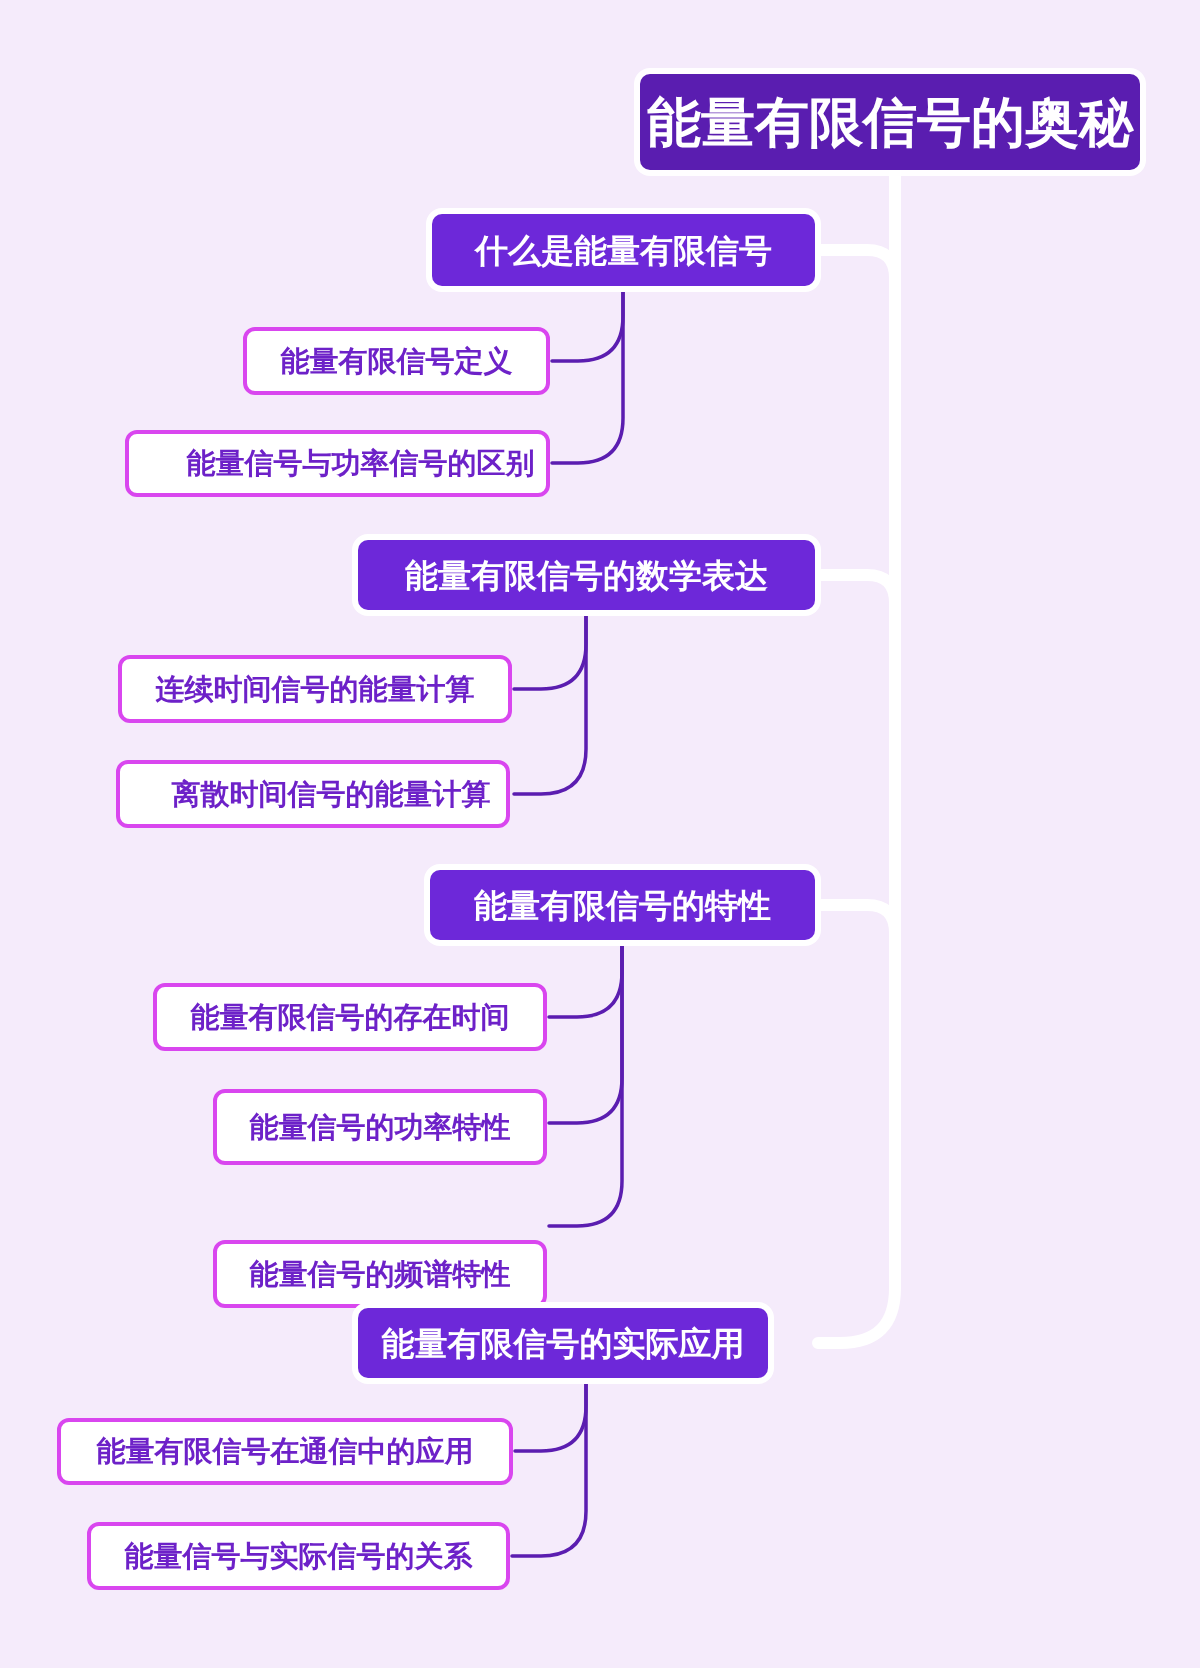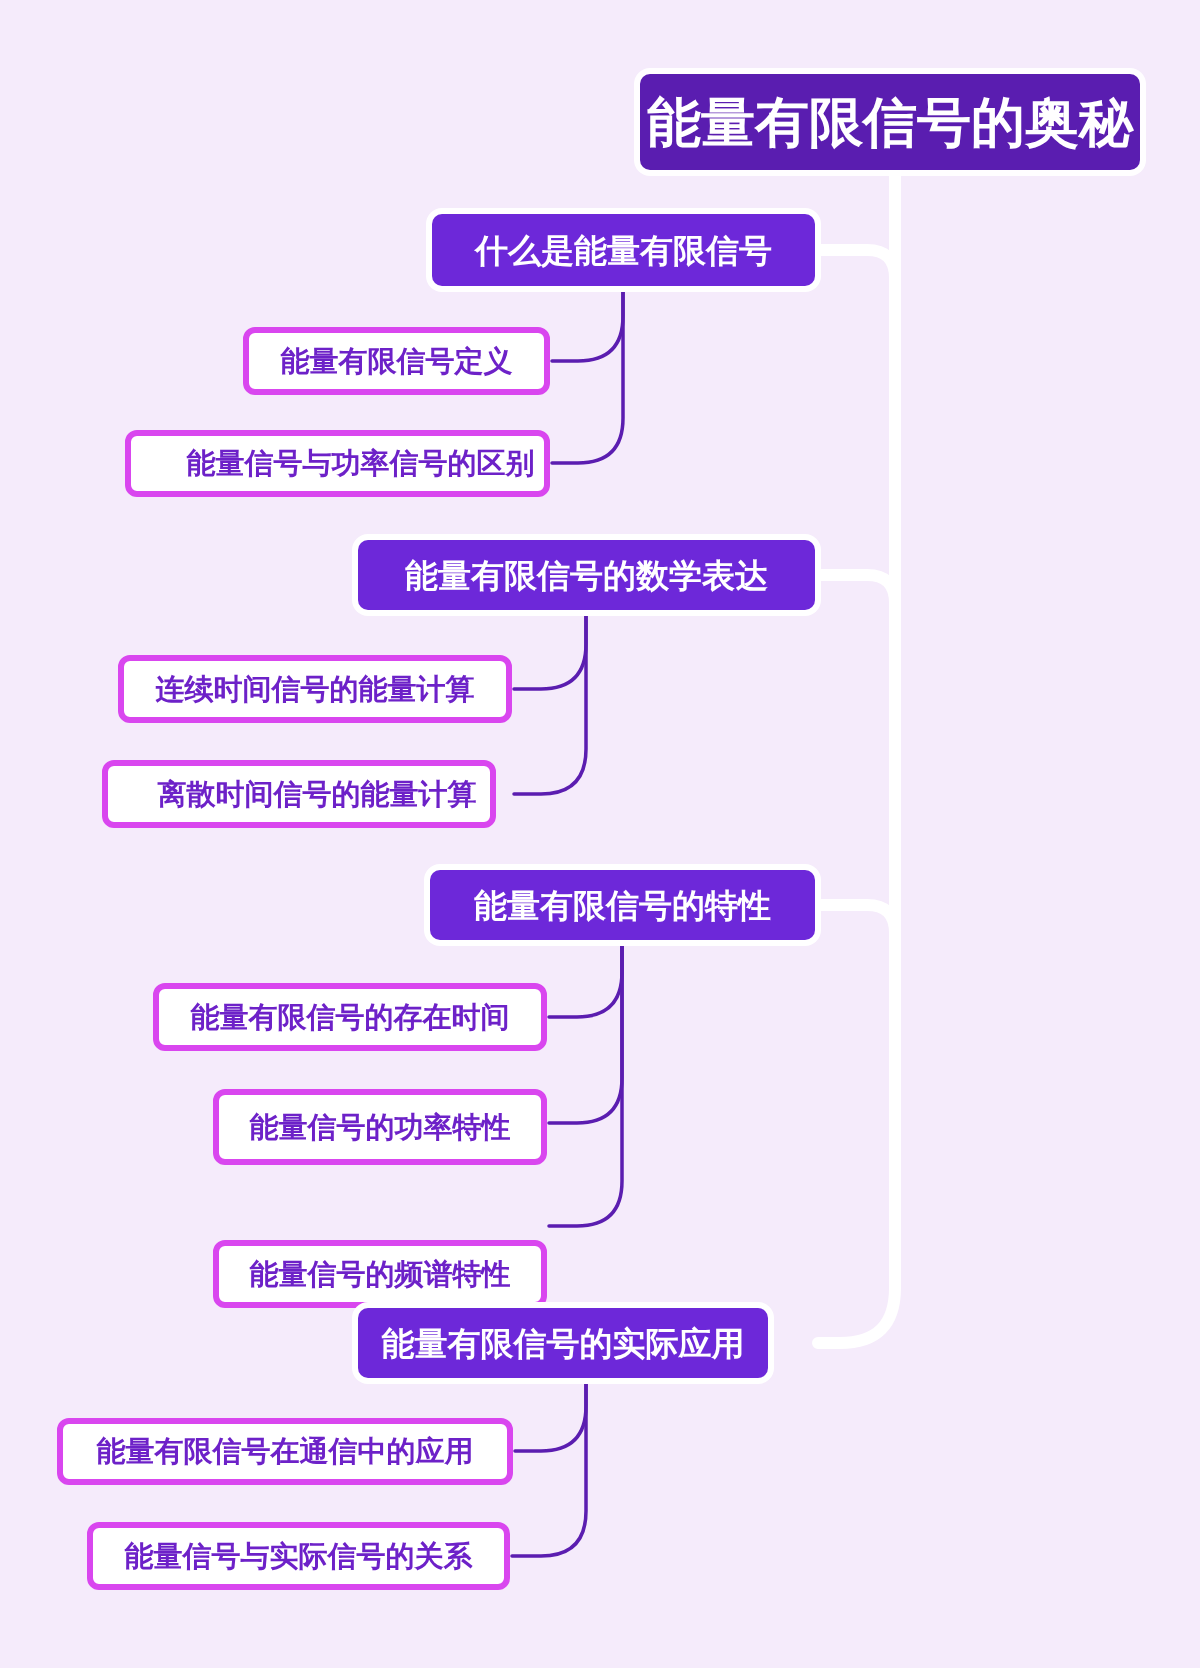--- a/index.html
+++ b/index.html
@@ -29,21 +29,21 @@
   .branch-node{
     background:#6d28d9;
     color:#ffffff;
     font-weight:bold;
     font-size:33px;
     border-radius:10px;
     box-shadow:0 0 0 6px #ffffff;
   }
   .child-node{
     background:#ffffff;
-    border:6px solid #d946ef;
+    border:4px solid #d946ef;
     color:#6d21c8;
     font-weight:600;
     font-size:29px;
     border-radius:12px;
   }
 </style>
 </head>
 <body>
 
 <div class="stage">
@@ -71,21 +71,21 @@
   </svg>
 
   <div class="node root-node" style="left:640px;top:74px;width:500px;height:96px;">能量有限信号的奥秘</div>
 
   <div class="node branch-node" style="left:432px;top:214px;width:383px;height:72px;">什么是能量有限信号</div>
   <div class="node child-node" style="left:243px;top:327px;width:307px;height:68px;">能量有限信号定义</div>
   <div class="node child-node" style="left:125px;top:430px;width:425px;height:67px;padding-left:46px;">能量信号与功率信号的区别</div>
 
   <div class="node branch-node" style="left:358px;top:540px;width:457px;height:70px;">能量有限信号的数学表达</div>
   <div class="node child-node" style="left:118px;top:655px;width:394px;height:68px;">连续时间信号的能量计算</div>
-  <div class="node child-node" style="left:102px;top:760px;width:394px;height:68px;padding-left:36px;">离散时间信号的能量计算</div>
+  <div class="node child-node" style="left:116px;top:760px;width:394px;height:68px;padding-left:36px;">离散时间信号的能量计算</div>
 
   <div class="node branch-node" style="left:430px;top:870px;width:385px;height:70px;">能量有限信号的特性</div>
   <div class="node child-node" style="left:153px;top:983px;width:394px;height:68px;">能量有限信号的存在时间</div>
   <div class="node child-node" style="left:213px;top:1089px;width:334px;height:76px;">能量信号的功率特性</div>
   <div class="node child-node" style="left:213px;top:1192px;width:334px;height:68px;margin-top:48px;">能量信号的频谱特性</div>
 
   <div class="node branch-node" style="left:358px;top:1308px;width:410px;height:70px;">能量有限信号的实际应用</div>
   <div class="node child-node" style="left:57px;top:1418px;width:456px;height:67px;">能量有限信号在通信中的应用</div>
   <div class="node child-node" style="left:87px;top:1522px;width:423px;height:68px;">能量信号与实际信号的关系</div>
 

